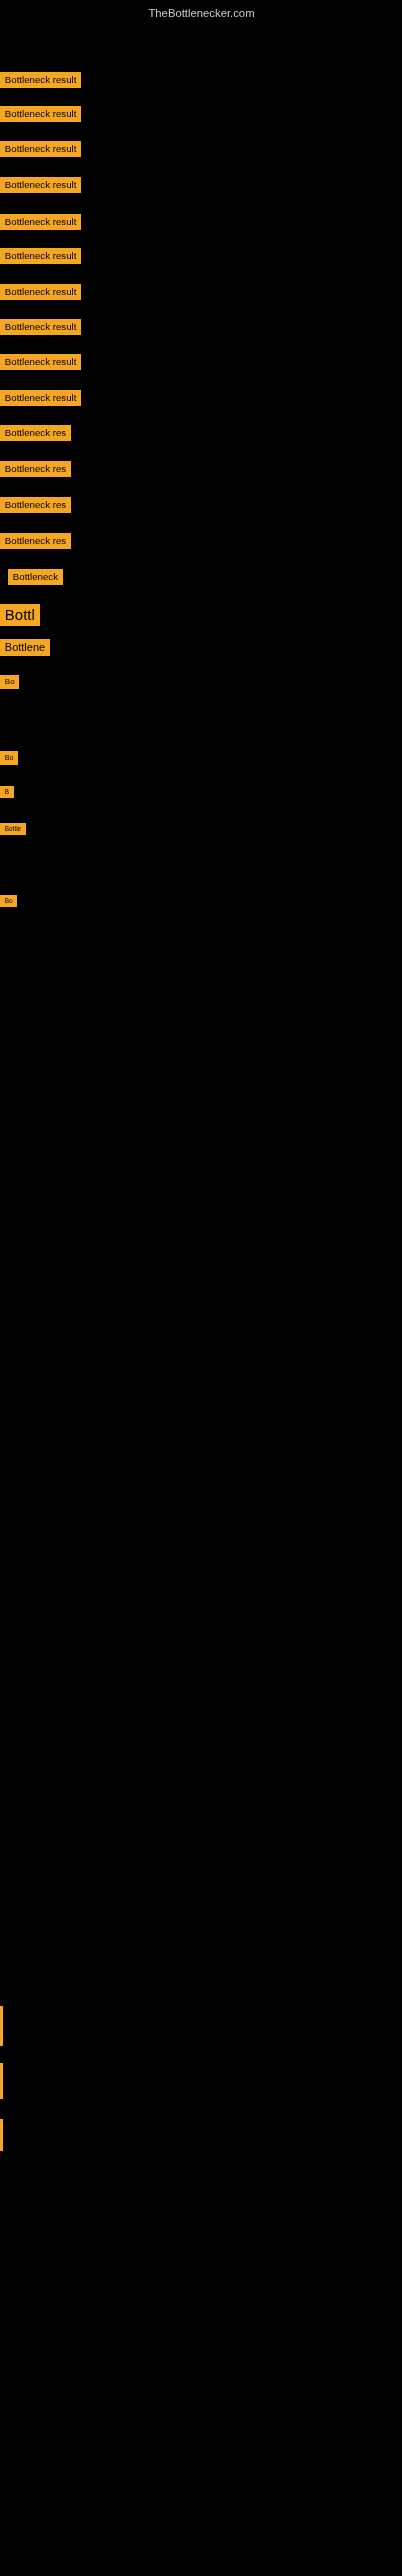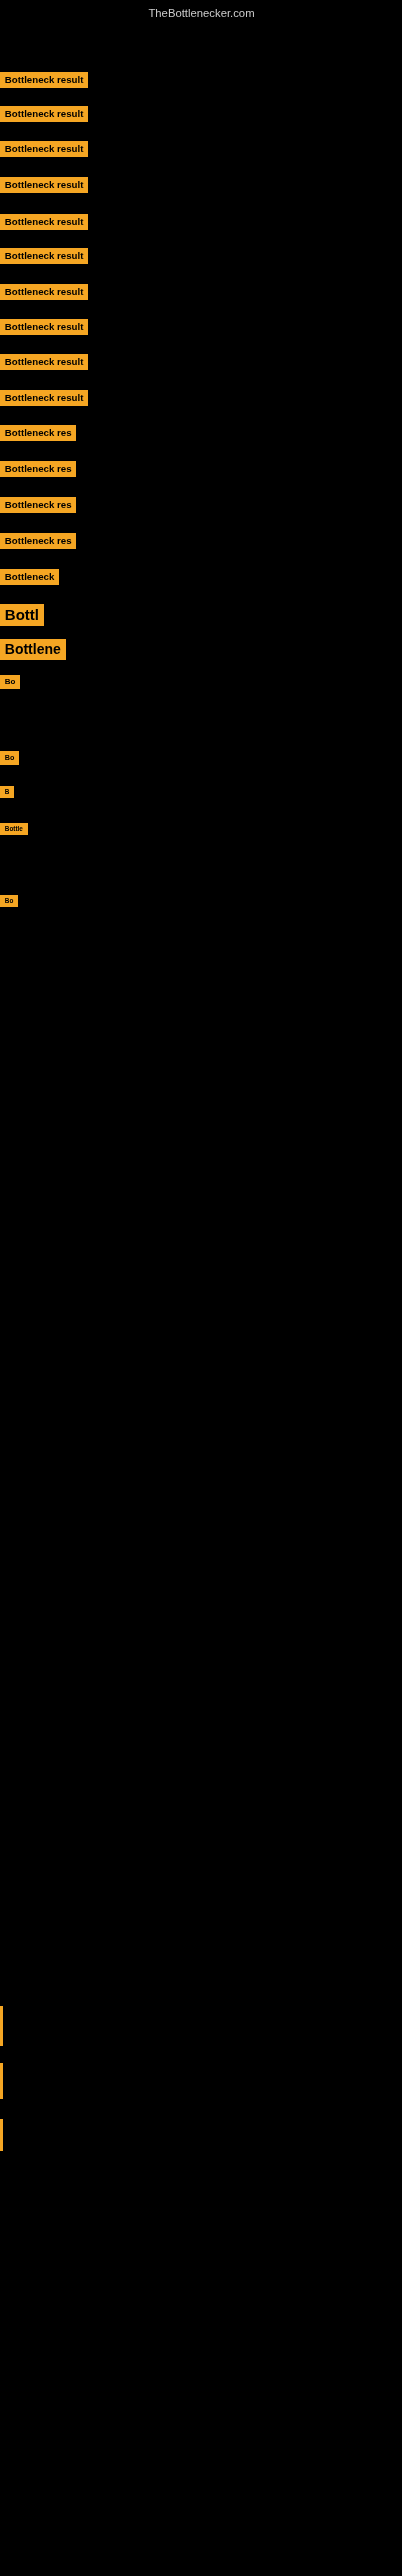--- a/index.html
+++ b/index.html
@@ -18,21 +18,21 @@
       color: #cccccc;
       font-size: 11.3px;
       text-align: center;
       padding: 7px 0;
       width: 100%;
     }
     .bottleneck-badge {
       background-color: #f5a623;
       color: #000000;
       font-size: 9.7px;
-      font-weight: bold;
+      font-weight: normal;
       padding: 2.4px 4.8px;
       display: inline-block;
       position: absolute;
       left: 0;
       white-space: nowrap;
       overflow: hidden;
     }
     .vertical-bar {
       position: absolute;
       left: 0;
@@ -53,23 +53,23 @@
     <div class="bottleneck-badge" style="top: 188px; max-width: 129px; font-size: 9.7px;">Bottleneck result</div>
     <div class="bottleneck-badge" style="top: 222px; max-width: 126px; font-size: 9.7px;">Bottleneck result</div>
     <div class="bottleneck-badge" style="top: 258px; max-width: 125px; font-size: 9.7px;">Bottleneck result</div>
     <div class="bottleneck-badge" style="top: 293px; max-width: 123px; font-size: 9.7px;">Bottleneck result</div>
     <div class="bottleneck-badge" style="top: 328px; max-width: 121px; font-size: 9.7px;">Bottleneck result</div>
     <div class="bottleneck-badge" style="top: 364px; max-width: 118px; font-size: 9.7px;">Bottleneck result</div>
     <div class="bottleneck-badge" style="top: 399px; max-width: 115px; font-size: 9.7px;">Bottleneck res</div>
     <div class="bottleneck-badge" style="top: 435px; max-width: 111px; font-size: 9.7px;">Bottleneck res</div>
     <div class="bottleneck-badge" style="top: 471px; max-width: 124px; font-size: 9.7px;">Bottleneck res</div>
     <div class="bottleneck-badge" style="top: 507px; max-width: 105px; font-size: 9.7px;">Bottleneck res</div>
-    <div class="bottleneck-badge" style="top: 543px; max-width: 125px; font-size: 9.7px;">Bottleneck</div>
+    <div class="bottleneck-badge" style="top: 543px; max-width: 125px; font-size: 9.7px; margin-left: 8px;">Bottleneck</div>
     <div class="bottleneck-badge" style="top: 578px; max-width: 64px; font-size: 15px;">Bottl</div>
-    <div class="bottleneck-badge" style="top: 613px; max-width: 72px; font-size: 14px;">Bottlene</div>
+    <div class="bottleneck-badge" style="top: 613px; max-width: 72px; font-size: 11px;">Bottlene</div>
     <div class="bottleneck-badge" style="top: 649px; max-width: 32px; font-size: 8px;">Bo</div>
     <div class="bottleneck-badge" style="top: 725px; max-width: 32px; font-size: 7.2px;">Bo</div>
     <div class="bottleneck-badge" style="top: 760px; max-width: 22.5px; font-size: 6.4px;">B</div>
     <div class="bottleneck-badge" style="top: 797px; max-width: 52px; font-size: 6.4px;">Bottle</div>
     <div class="bottleneck-badge" style="top: 869px; max-width: 28px; font-size: 6.4px;">Bo</div>
     <div class="vertical-bar" style="top: 1980px; height: 40px;"></div>
     <div class="vertical-bar" style="top: 2037px; height: 36px;"></div>
     <div class="vertical-bar" style="top: 2093px; height: 32px;"></div>
   </div>
 

